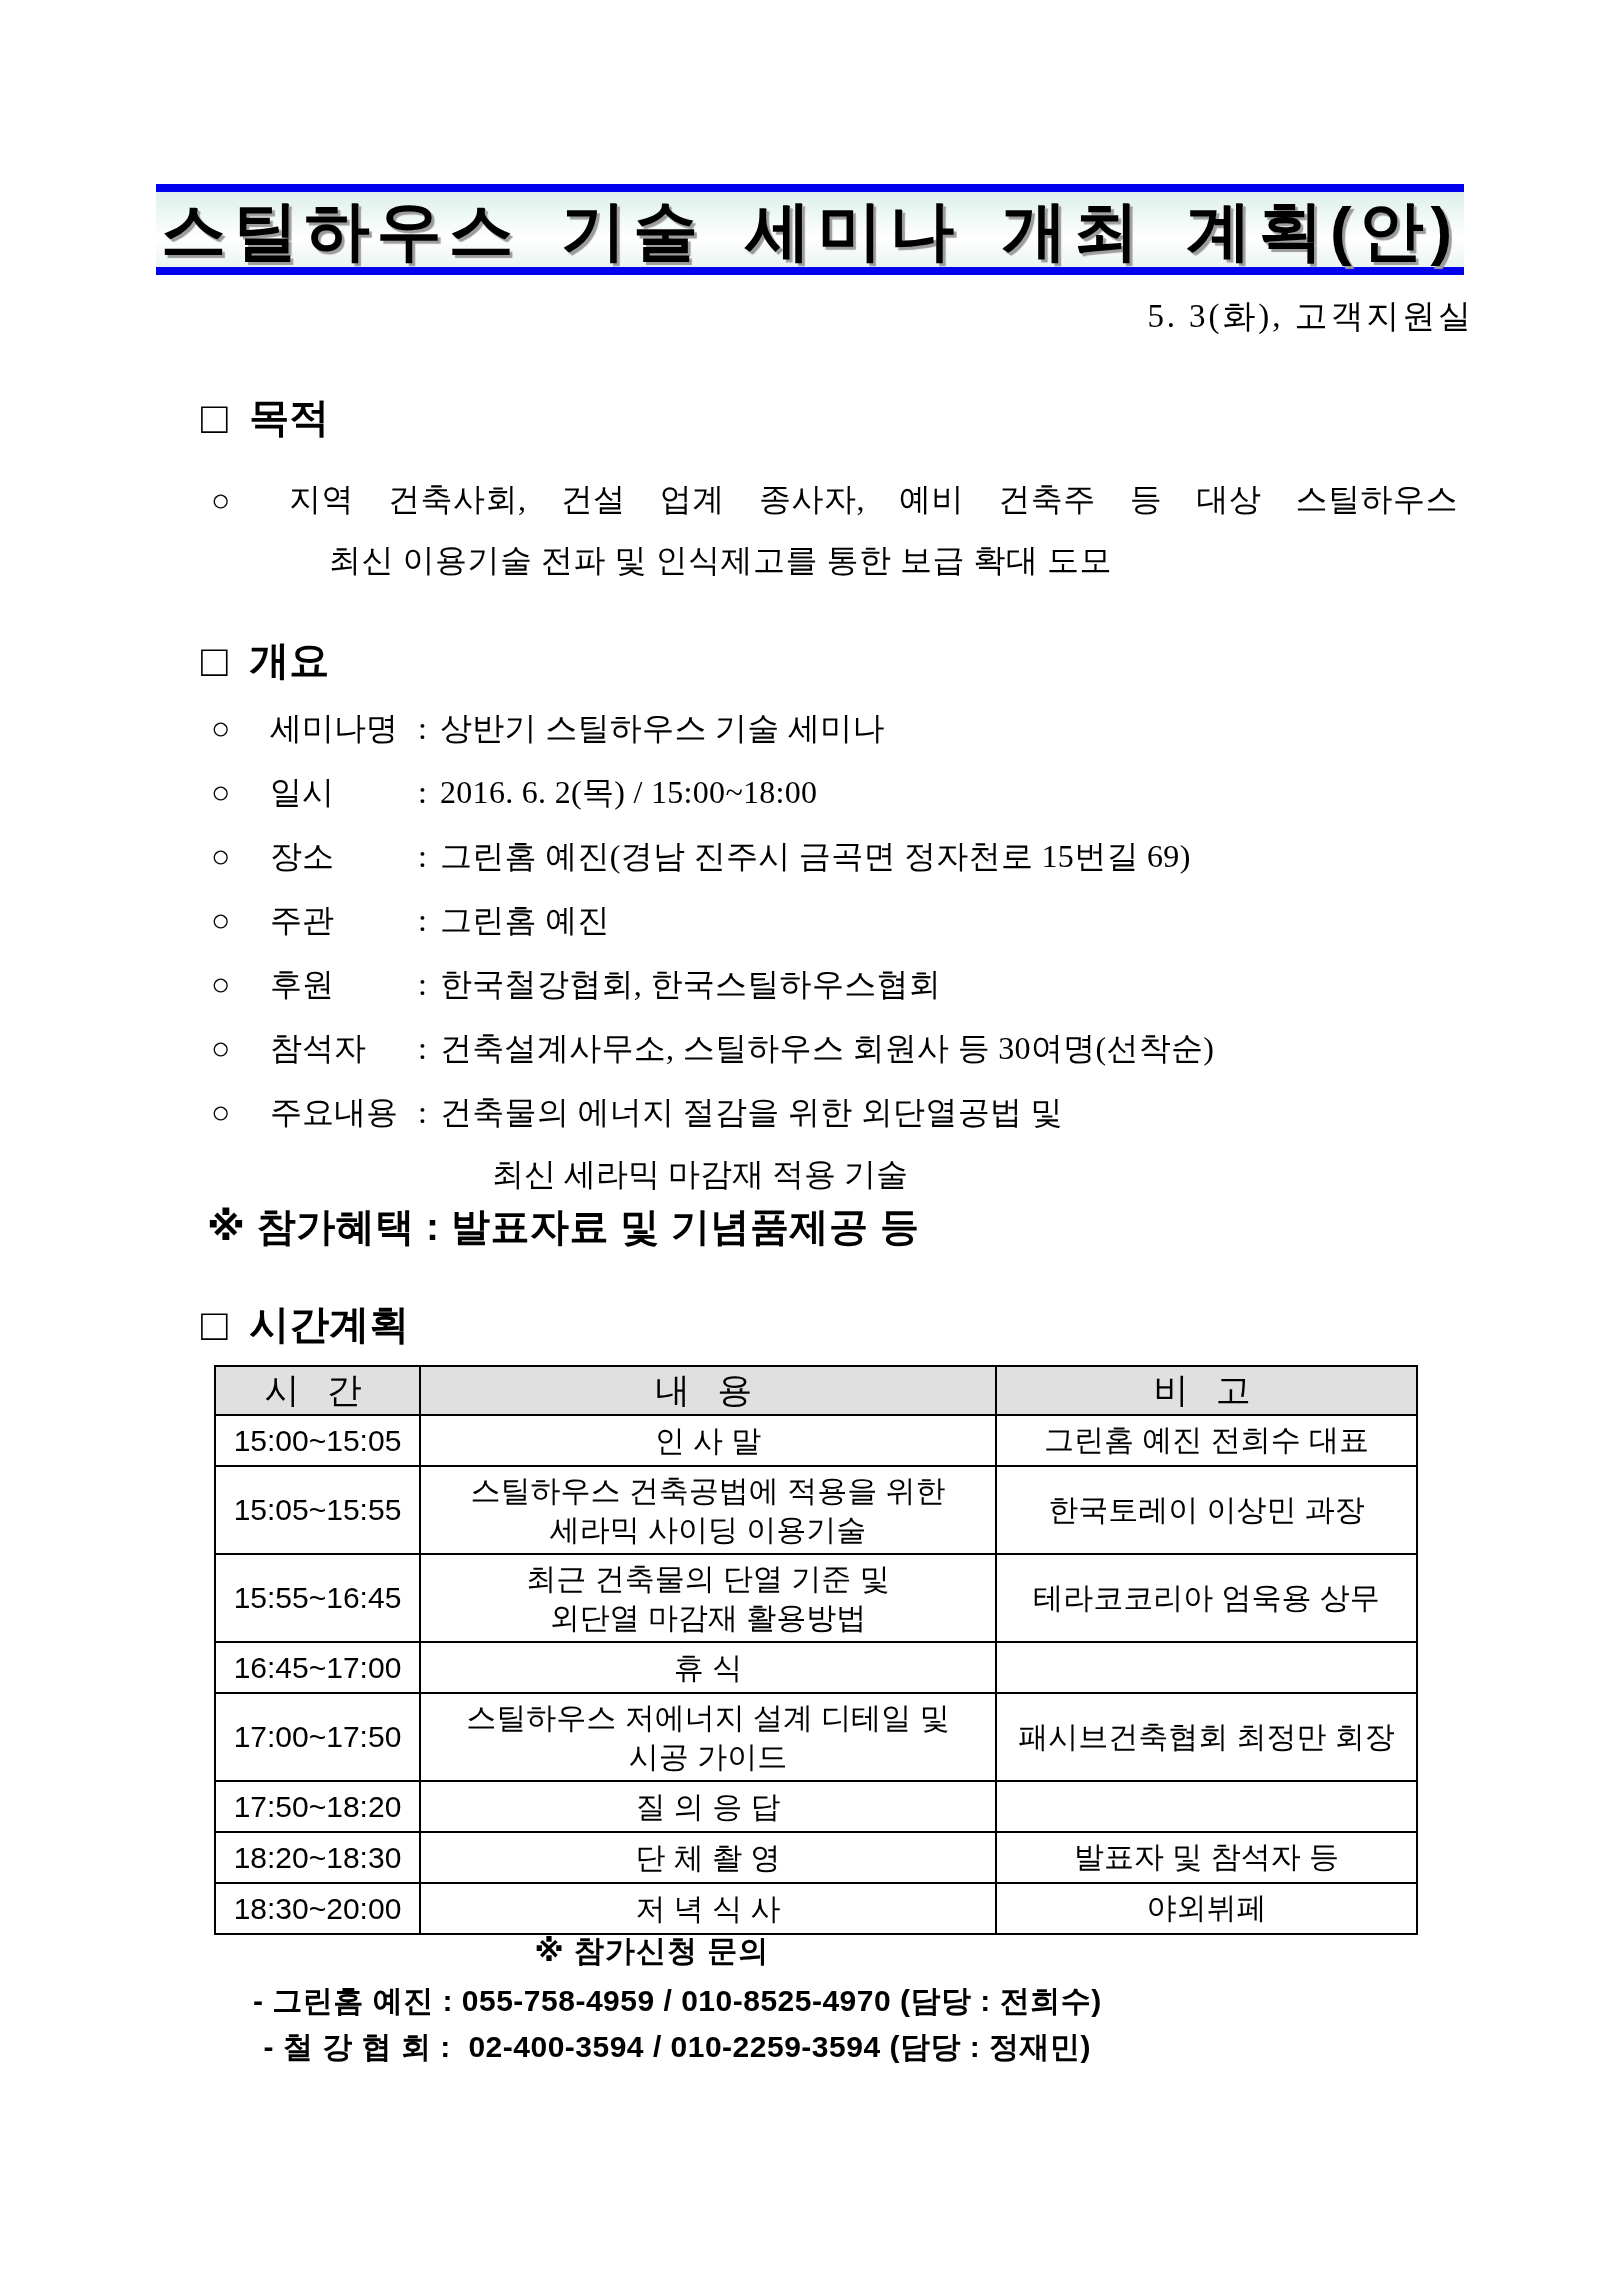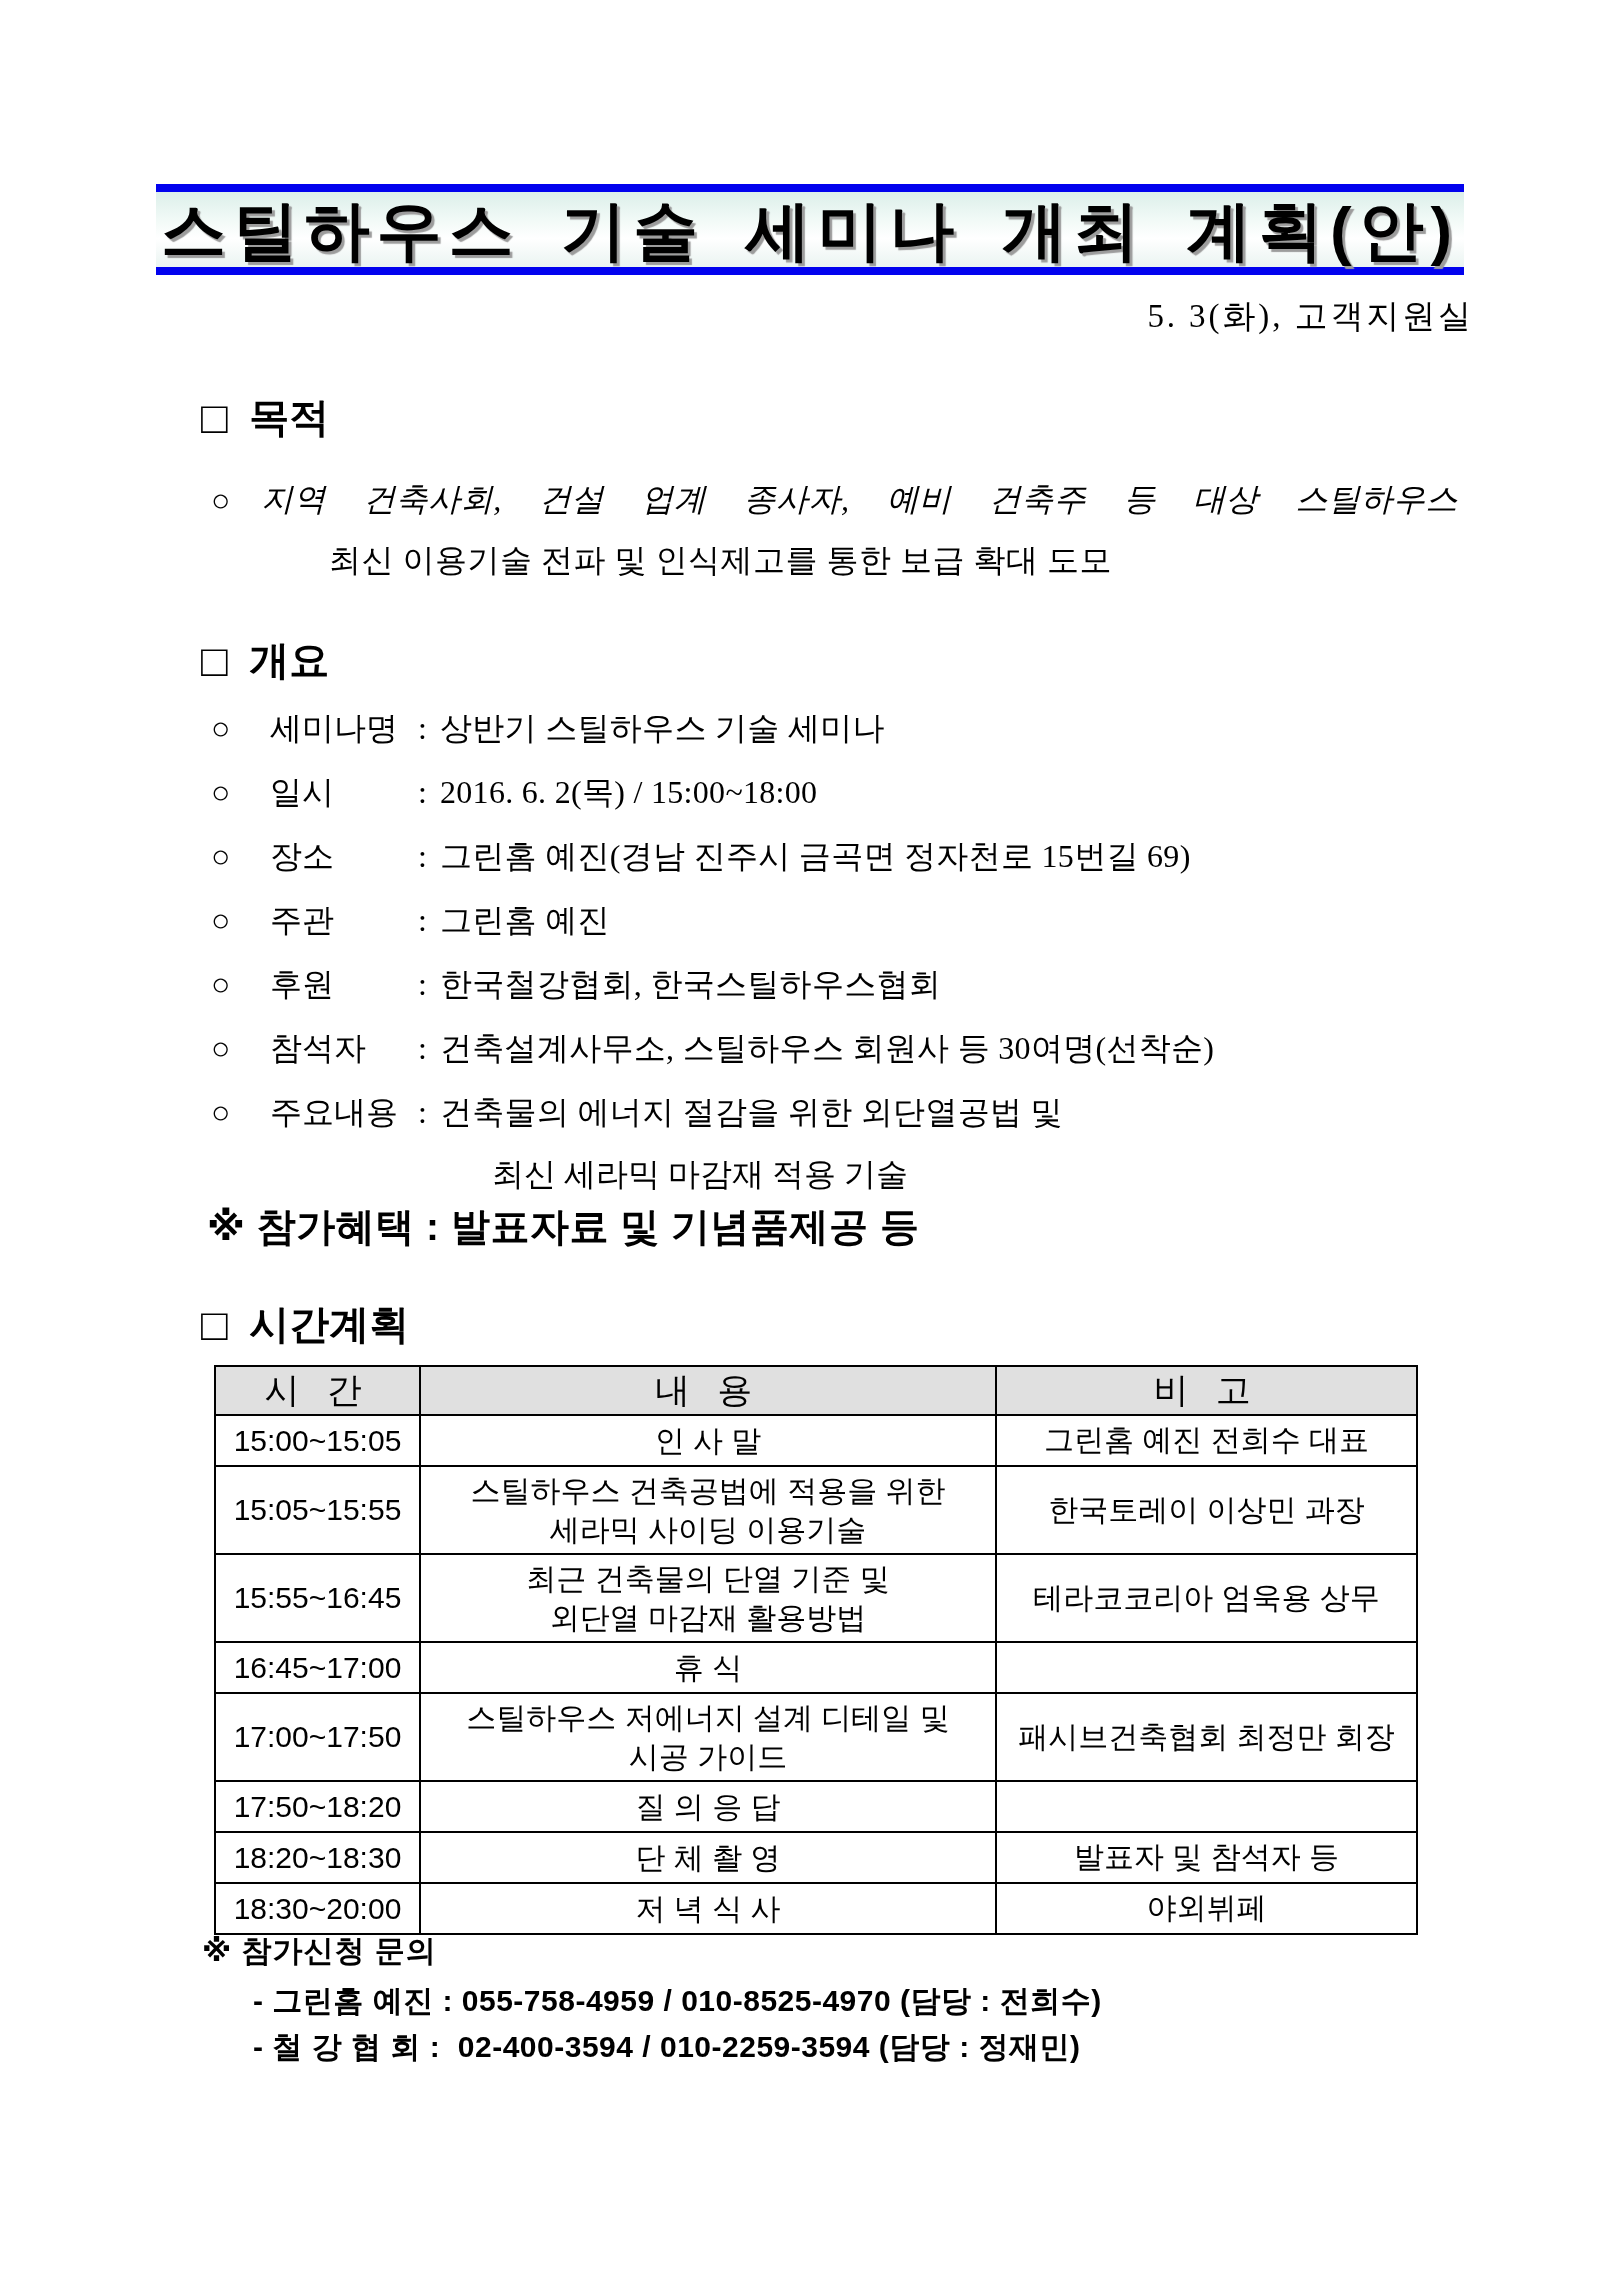--- a/index.html
+++ b/index.html
@@ -30,21 +30,21 @@
   .h-label{font-weight:700;white-space:pre;}
   .w140{display:inline-block;width:139px;text-align:justify;text-align-last:justify;}
   .h-purpose{top:390px;}
   .h-overview{top:633px;}
   .h-schedule{top:1297px;}
 
   
   .purpose-block{position:absolute;left:211px;top:469px;width:1247px;font-size:32px;letter-spacing:0.5px;}
   .purpose-block .circle-bullet{position:absolute;left:0;top:0;height:61px;line-height:63px;}
   .circle-bullet{font-size:32px;}
-  .p-line1{margin-left:50px;line-height:61px;text-align:justify;text-align-last:justify;font-style:italic;}
+  .p-line1{margin-left:78px;line-height:61px;text-align:justify;text-align-last:justify;}
   .p-line2{margin-left:118px;line-height:61px;white-space:pre;}
 
   
   .ov-list{position:absolute;left:211px;top:696px;width:1259px;font-size:32px;}
   .ov-item{height:64px;line-height:64px;display:flex;align-items:center;}
   .ov-item .circle-bullet{width:59px;flex:0 0 59px;}
   .ov-label{display:inline-block;width:135px;flex:0 0 135px;text-align:justify;text-align-last:justify;}
   .ov-colon{display:inline-block;width:35px;flex:0 0 35px;text-align:center;}
   .ov-value{white-space:pre;letter-spacing:0.3px;}
   .ov-cont{height:61px;line-height:61px;margin-left:281px;white-space:pre;}
@@ -62,21 +62,21 @@
           font-weight:400;font-size:35px;letter-spacing:8.8px;}
   .schedule-table td{font-size:30px;}
   .c-time{font-size:29px;}
   .c-content{white-space:pre-line;line-height:39px;}
   .c-note{font-size:29px;white-space:pre;}
   .r-short td{height:49px;}
   .r-tall td{height:86px;}
 
   
   .footer{position:absolute;left:202px;top:1931px;
-          font-family:"Liberation Sans","DejaVu Sans",sans-serif;font-weight:700;font-size:30px;}
+          font-family:"Liberation Sans","DejaVu Sans",sans-serif;font-weight:700;font-size:30px;text-align:center;}
   .footer-title{line-height:39px;margin-bottom:7.8px;letter-spacing:1px;white-space:pre;}
   .footer-line{margin-left:51px;line-height:46px;white-space:pre;letter-spacing:0.5px;}
 </style>
 </head>
 <body>
 
 <div class="page">
 
   <div class="banner">
     <div class="banner-title">스틸하우스 기술 세미나 개최 계획(안)</div>

